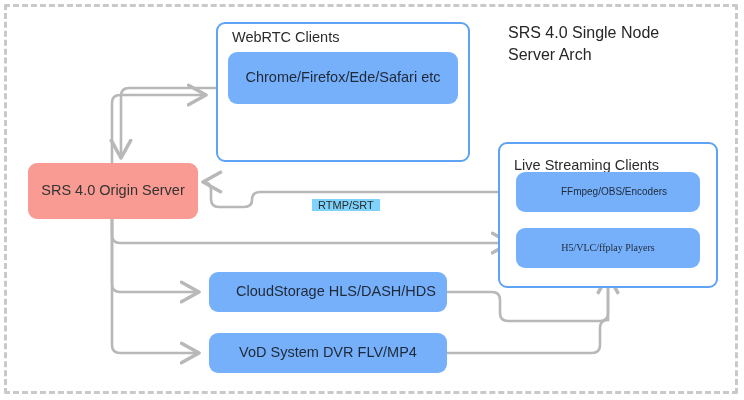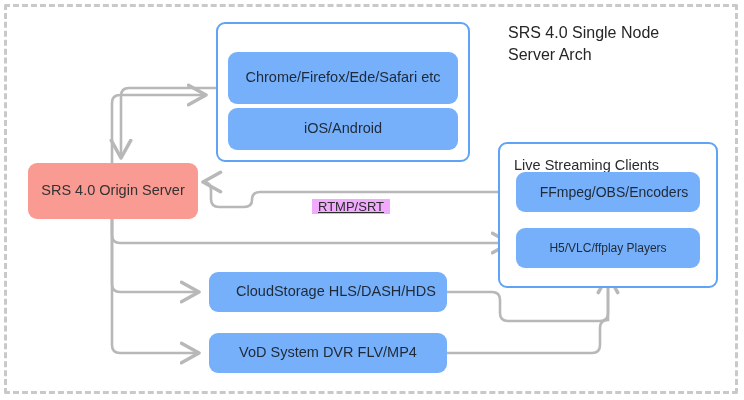--- a/index.html
+++ b/index.html
@@ -74,26 +74,25 @@
     left: 508px;
     top: 22px;
     width: 240px;
     font-size: 16px;
     line-height: 1.35;
     color: #262626;
     white-space: pre-line;
   }
   .edge-label {
     position: absolute;
-    font-size: 13px;
+    font-size: 11px;
     color: #2b2b2b;
-    background: #f0abfc;
+    background: #7dd3fc;
     padding: 0 6px;
     white-space: nowrap;
-    text-decoration: underline;
   }
 </style>
 </head>
 <body>
 
 <div id="canvas">
 
   <div id="outer-frame"></div>
 
   <svg id="connectors" viewBox="0 0 744 400" xmlns="http://www.w3.org/2000/svg">
@@ -119,42 +118,40 @@
 
       <path d="M 447 292 L 492 292 Q 500 292 500 300 L 500 313 Q 500 321 508 321 L 600 321
                Q 608 321 608 313 L 608 275" marker-end="url(#arrow)"></path>
 
       <path d="M 447 353 L 592 353 Q 600 353 600 345 L 600 328 Q 600 320 608 320 L 608 275"></path>
     </g>
   </svg>
 
   <div class="group" style="left:216px; top:22px; width:254px; height:140px;">
   </div>
+  <div class="group-title" style="left:232px; top:29px;">WebRTC Clients</div>
 
   <div class="node box-blue" style="left:228px; top:52px; width:230px; height:52px;">
     <span>Chrome/Firefox/Ede/Safari etc</span>
   </div>
 
-  <div class="node box-blue" style="left:228px; top:108px; width:230px; height:42px;">
-    <span>iOS/Android</span>
-  </div>
 
   <div id="page-title">SRS 4.0 Single Node
 Server Arch</div>
 
   <div class="group" style="left:498px; top:142px; width:220px; height:146px;">
   </div>
   <div class="group-title" style="left:514px; top:157px;">Live Streaming Clients</div>
 
   <div class="node box-blue" style="left:516px; top:172px; width:184px; height:40px;">
-    <span style="font-size:14px;padding-left:12px;">FFmpeg/OBS/Encoders</span>
+    <span style="font-size:10px;padding-left:12px;">FFmpeg/OBS/Encoders</span>
   </div>
 
   <div class="node box-blue" style="left:516px; top:228px; width:184px; height:40px;">
-    <span style="font-size:12px;">H5/VLC/ffplay Players</span>
+    <span style="font-size:10px;font-family:Liberation Serif, serif;">H5/VLC/ffplay Players</span>
   </div>
 
   <div class="node box-red" style="left:28px; top:163px; width:170px; height:56px;">
     <span>SRS 4.0 Origin Server</span>
   </div>
 
   <div class="node box-blue" style="left:209px; top:272px; width:238px; height:40px;padding-left:16px;">
     <span>CloudStorage HLS/DASH/HDS</span>
   </div>
 

